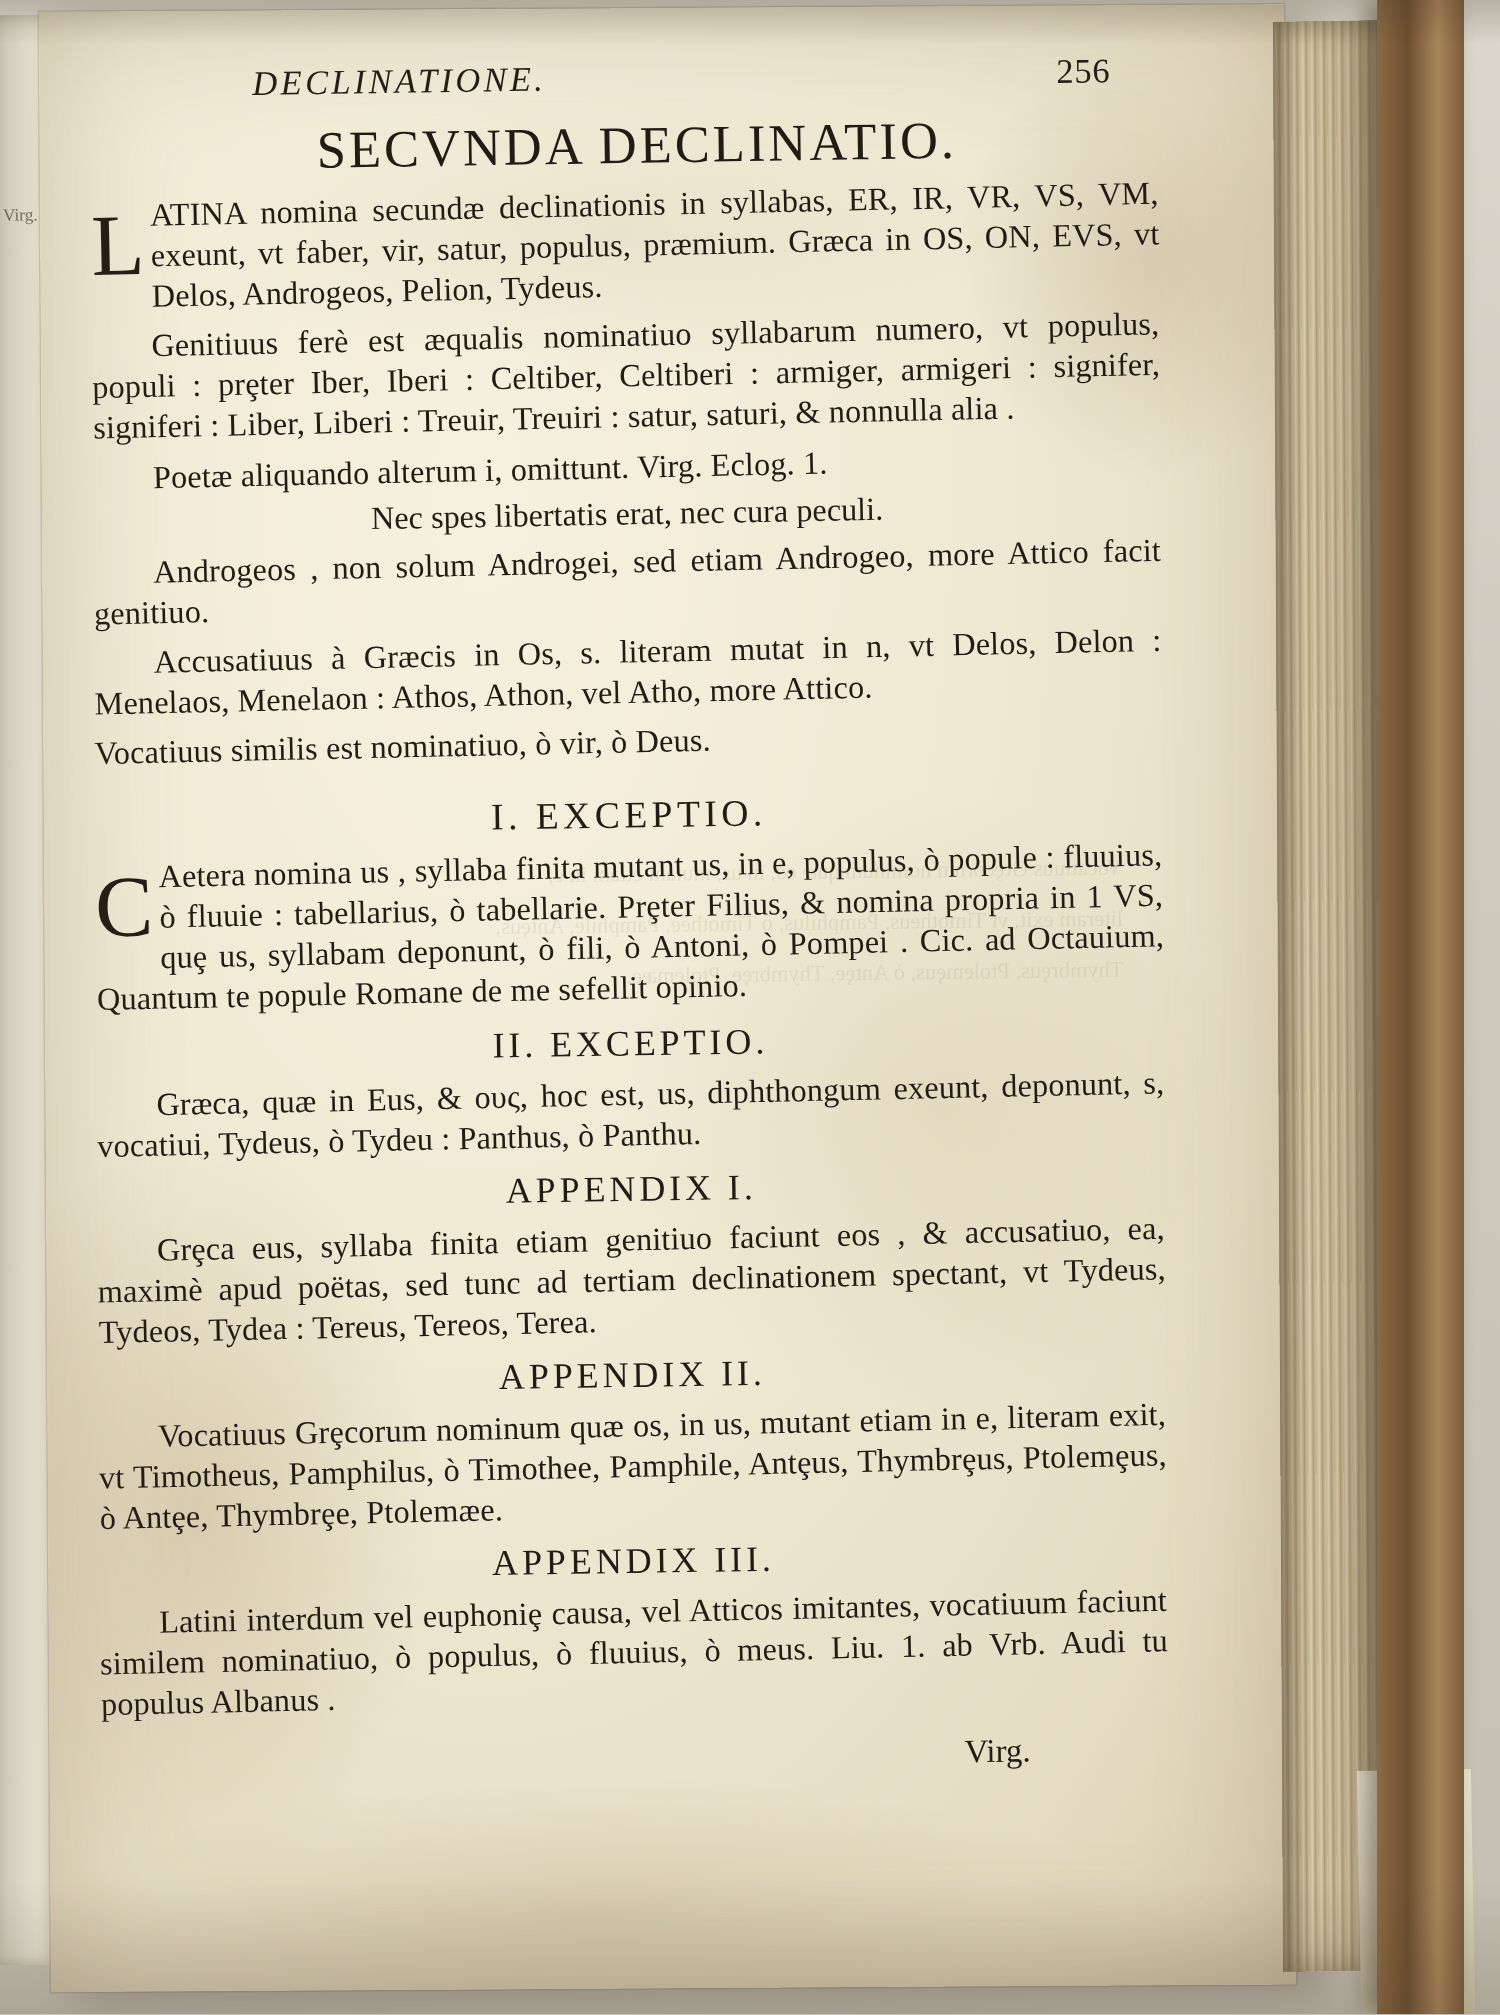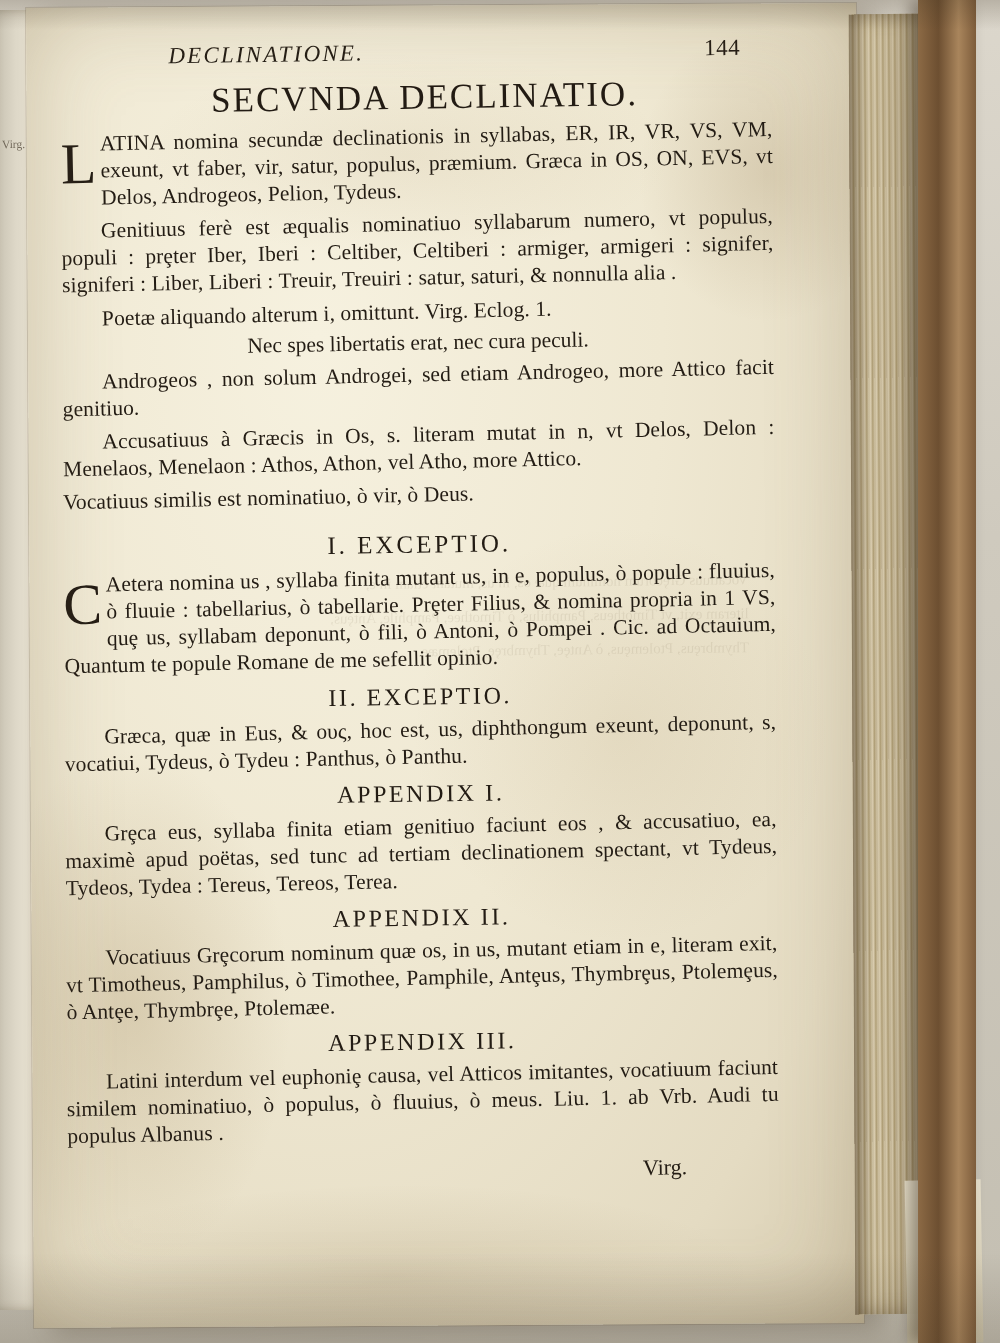--- a/index.html
+++ b/index.html
@@ -240,21 +240,21 @@
     <div class="stain s1"></div>
     <div class="stain s2"></div>
     <div class="stain s3"></div>
     <div class="stain s4"></div>
     <div class="stain s5"></div>
 
     <div class="block">
 
       <div class="running-head">
         <span>DECLINATIONE.</span>
-        <span class="folio">144</span>
+        <span class="folio">256</span>
       </div>
 
       <h1 class="title">SECVNDA DECLINATIO.</h1>
 
       <div class="para dropcap-para tight">
         <span class="dropcap">L</span>
         <span>ATINA nomina secundæ declinationis in syllabas, ER, IR, VR, VS, VM, exeunt, vt faber, vir, satur, populus, præmium. Græca in OS, ON, EVS, vt Delos, Androgeos, Pelion, Tydeus.</span>
       </div>
 
       <div class="para i tight">Genitiuus ferè est æqualis nominatiuo syllabarum numero, vt populus, populi : prȩter Iber, Iberi : Celtiber, Celtiberi : armiger, armigeri : signifer, signiferi : Liber, Liberi : Treuir, Treuiri : satur, saturi, &amp; nonnulla alia .</div>

